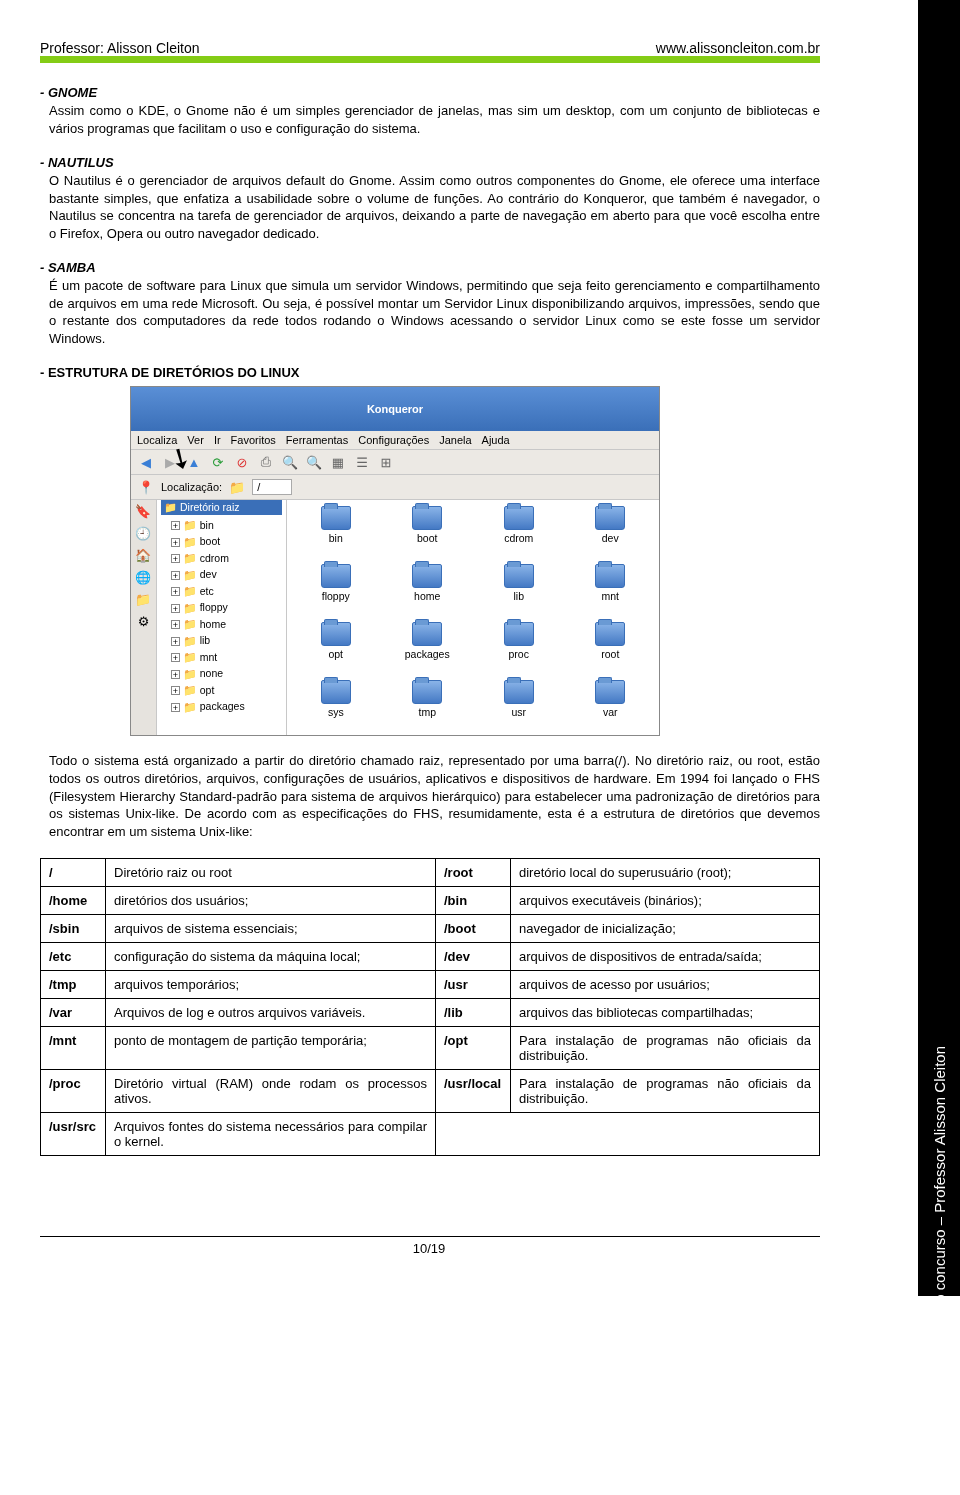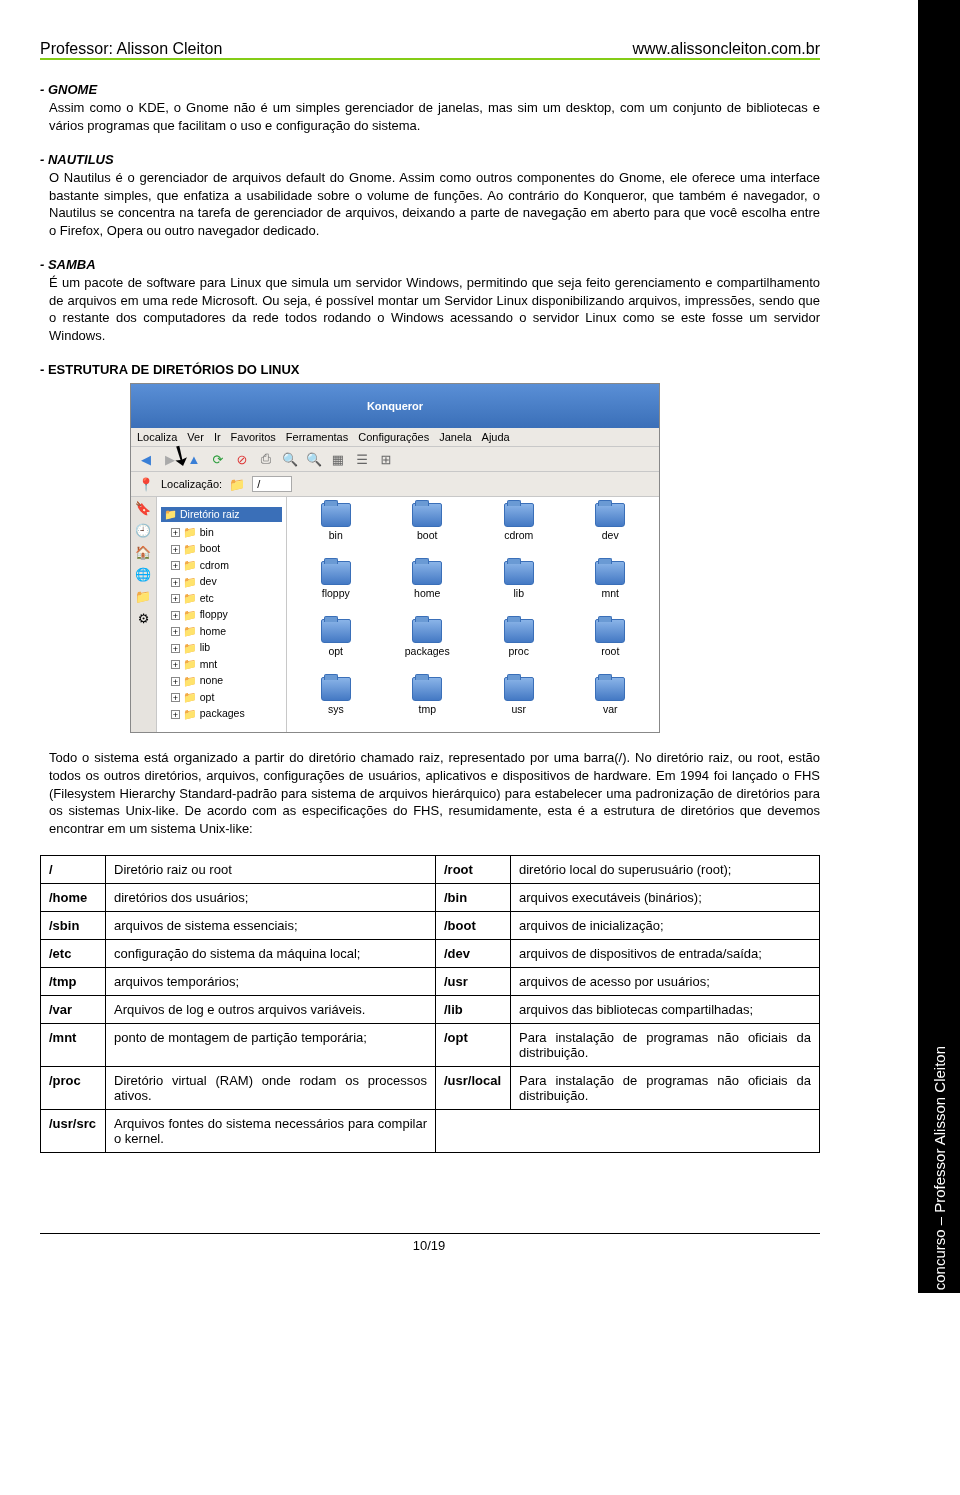--- a/index.html
+++ b/index.html
@@ -1,39 +1,39 @@
 <!DOCTYPE html>
 <html><head>
 <meta charset="utf-8">
 <style>
 * { box-sizing: border-box; margin: 0; padding: 0; }
 body { font-family: Arial, sans-serif; font-size: 13px; color: #000; background: #fff; }
 .page { width: 960px; position: relative; }
 .content { padding: 40px 60px 40px 40px; width: 880px; }
 .black-strip { position: absolute; right: 0; top: 0; width: 42px; height: 1495px; background: #000; display: flex; align-items: flex-end; justify-content: center; padding-bottom: 80px; }
 .vertical-text { color: #fff; writing-mode: vertical-rl; transform: rotate(180deg); font-size: 15px; white-space: nowrap; }
-.header-line { display: flex; justify-content: space-between; border-bottom: 2px solid #84cc16; margin-bottom: 22px; font-size: 16px; }
+.header-line { display: flex; justify-content: space-between; border-bottom: 7px solid #84cc16; margin-bottom: 22px; font-size: 14px; }
 .section-title { font-style: italic; font-weight: bold; margin-bottom: 2px; }
 .para { text-align: justify; margin-bottom: 18px; line-height: 1.35; margin-left: 9px; }
 .heading-bold { font-weight: bold; margin-bottom: 4px; }
 
 
 .kq-window { width: 530px; margin: 6px 0 16px 90px; border: 1px solid #888; font-size: 11px; background: #efefef; }
 .kq-title { background: linear-gradient(#5a8fd6,#3a6fb8); color:#fff; text-align: center; padding: 16px 0; font-weight: bold; font-size: 11px; }
 .kq-menu { background: #ece9e4; padding: 3px 6px; display: flex; gap: 10px; border-bottom: 1px solid #c8c8c8; text-align: right; }
 .kq-menu span { }
 .kq-tool { background: #ece9e4; padding: 3px 6px; display: flex; align-items: center; gap: 6px; border-bottom: 1px solid #c8c8c8; position: relative; }
 .ticon { width: 18px; height: 18px; display: inline-flex; align-items: center; justify-content: center; font-size: 13px; }
 .kq-arrow { position: absolute; left: 38px; top: -8px; font-size: 28px; color: #000; transform: rotate(30deg); }
 .kq-loc { background: #ece9e4; padding: 3px 6px; display: flex; align-items: center; gap: 6px; border-bottom: 1px solid #c8c8c8; }
 .kq-loc-input { background: #fff; border: 1px solid #aaa; padding: 1px 4px; width: 40px; }
 .kq-body { display: flex; height: 235px; }
 .kq-side { width: 26px; background: #e6e3de; border-right: 1px solid #c8c8c8; display: flex; flex-direction: column; align-items: center; gap: 4px; padding-top: 4px; }
 .sideico { width: 18px; height: 18px; font-size: 13px; text-align: center; }
-.kq-tree { width: 130px; background: #fff; border-right: 1px solid #c8c8c8; padding: 10px 4px; overflow: hidden; }
+.kq-tree { width: 130px; background: #fff; border-right: 1px solid #c8c8c8; padding: 0 4px; overflow: hidden; }
 .tree-root { background: #3a6fb8; color: #fff; padding: 1px 3px; margin-bottom: 2px; font-size: 10.5px; }
 .tree-item { display:flex; align-items:center; gap:3px; font-size: 10.5px; padding: 0 0 0 10px; line-height: 1.5; }
 .tbox { display:inline-block; width:9px; height:9px; border:1px solid #888; text-align:center; line-height:8px; font-size:9px; background:#fff; }
 .fold { color:#5a8fd6; font-size:11px; }
 .kq-icons { flex:1; background:#fff; padding: 6px 4px; display:grid; grid-template-columns: repeat(4,1fr); grid-auto-rows: 56px; gap: 2px 2px; }
 .fcell { display:flex; flex-direction:column; align-items:center; justify-content:flex-start; font-size:10.5px; }
 .folder-icon { width:30px; height:24px; background: linear-gradient(#8ab4e8,#4479c4); border-radius: 2px 2px 3px 3px; border: 1px solid #3a6fb8; margin-bottom: 2px; position:relative; }
 .folder-icon::before { content:''; position:absolute; top:-4px; left:2px; width:12px; height:5px; background:#6a9ad4; border-radius:2px 2px 0 0; border:1px solid #3a6fb8; border-bottom:none; }
 
 
@@ -253,21 +253,21 @@
           <tr>
             <td class="c1">/home</td>
             <td class="c2">diretórios dos usuários;</td>
             <td class="c3">/bin</td>
             <td class="c4">arquivos executáveis (binários);</td>
           </tr>
           <tr>
             <td class="c1">/sbin</td>
             <td class="c2">arquivos de sistema essenciais;</td>
             <td class="c3">/boot</td>
-            <td class="c4">arquivos de inicialização;</td>
+            <td class="c4">navegador de inicialização;</td>
           </tr>
           <tr>
             <td class="c1">/etc</td>
             <td class="c2">configuração do sistema da máquina local;</td>
             <td class="c3">/dev</td>
             <td class="c4">arquivos de dispositivos de entrada/saída;</td>
           </tr>
           <tr>
             <td class="c1">/tmp</td>
             <td class="c2">arquivos temporários;</td>

